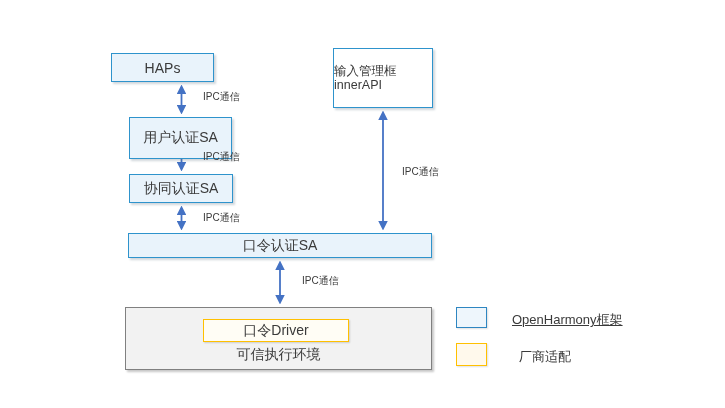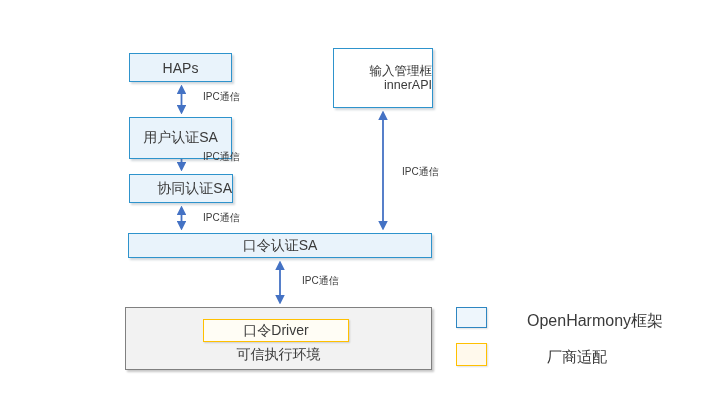--- a/index.html
+++ b/index.html
@@ -11,32 +11,32 @@
   .node {
     position:absolute; box-sizing:border-box;
     display:flex; align-items:center; justify-content:center;
     text-align:center; font-size:14px;
   }
   .blue-box {
     background:var(--fw-fill,#e9f3fb);
     border:1.6px solid var(--fw-border,#2e93cc);
     box-shadow:1.5px 1.5px 2px rgba(90,110,130,0.28);
   }
-  #box-haps   { left:129px; top:53px;  width:103px; height:29px; }
+  #box-haps   { left:111px; top:53px;  width:103px; height:29px; }
   #box-user   { left:129px; top:117px; width:103px; height:42px; }
-  #box-co     { left:129px; top:174px; width:104px; height:29px;justify-content:flex-end; }
+  #box-co     { left:129px; top:174px; width:104px; height:29px; }
   #box-pin    { left:128px; top:233px; width:304px; height:25px; }
 
   #box-input  { left:333px; top:48px; width:100px; height:60px;
                 flex-direction:column; align-items:stretch; justify-content:flex-start;
                 padding:0; }
   .input-top  { height:29px; display:flex; align-items:center; justify-content:center;
                 background:var(--fw-fill,#e9f3fb); border-bottom:1px solid #93aec6;
                 font-size:13.5px; }
-  .input-bottom { flex:1; display:flex; flex-direction:column; align-items:flex-end;
+  .input-bottom { flex:1; display:flex; flex-direction:column; align-items:flex-start;
                 justify-content:center; background:#ffffff;
                 font-size:12.5px; line-height:14px; }
 
   #box-tee    { left:125px; top:307px; width:307px; height:63px;
                 background:var(--tee-fill,#f2f2f2);
                 border:1.4px solid var(--tee-border,#808080);
                 box-shadow:1.5px 1.5px 2px rgba(0,0,0,0.22); }
   #box-driver { position:absolute; box-sizing:border-box;
                 left:77px; top:11px; width:146px; height:23px;
                 display:flex; align-items:center; justify-content:center;
@@ -54,23 +54,23 @@
   #ipc-4 { left:402px; top:165px; }
   #ipc-5 { left:302px; top:274px; }
 
   #arrow-layer { position:absolute; left:0; top:0; width:725px; height:408px;
                  pointer-events:none; }
   #arrow-layer line { stroke:var(--arrow,#4472c4); stroke-width:1.8; }
   #arrow-layer marker path { fill:var(--arrow,#4472c4); }
   .swatch { position:absolute; box-sizing:border-box; border:1.8px solid #000;
             box-shadow:1px 1px 1.5px rgba(0,0,0,0.12); }
   #legend-swatch-1 { left:456px; top:307px; width:31px; height:21px; }
-  #legend-label-1  { position:absolute; left:527px; top:311px; font-size:16px; white-space:nowrap; }
+  #legend-label-1  { position:absolute; left:512px; top:311px; font-size:13px; white-space:nowrap;text-decoration:underline; }
   #legend-swatch-2 { left:456px; top:343px; width:31px; height:23px; }
-  #legend-label-2  { position:absolute; left:519px; top:348px; font-size:15px; white-space:nowrap;margin-left:28px; }
+  #legend-label-2  { position:absolute; left:519px; top:348px; font-size:13px; white-space:nowrap; }
 </style>
 </head>
 <body>
 
 <div class="canvas">
 
   <svg id="arrow-layer">
     <defs>
       <marker id="ah" viewBox="0 0 10 10" refX="7.5" refY="5" markerWidth="5.5" markerHeight="5.5" orient="auto-start-reverse">
         <path d="M0,0 L10,5 L0,10 z"></path>

